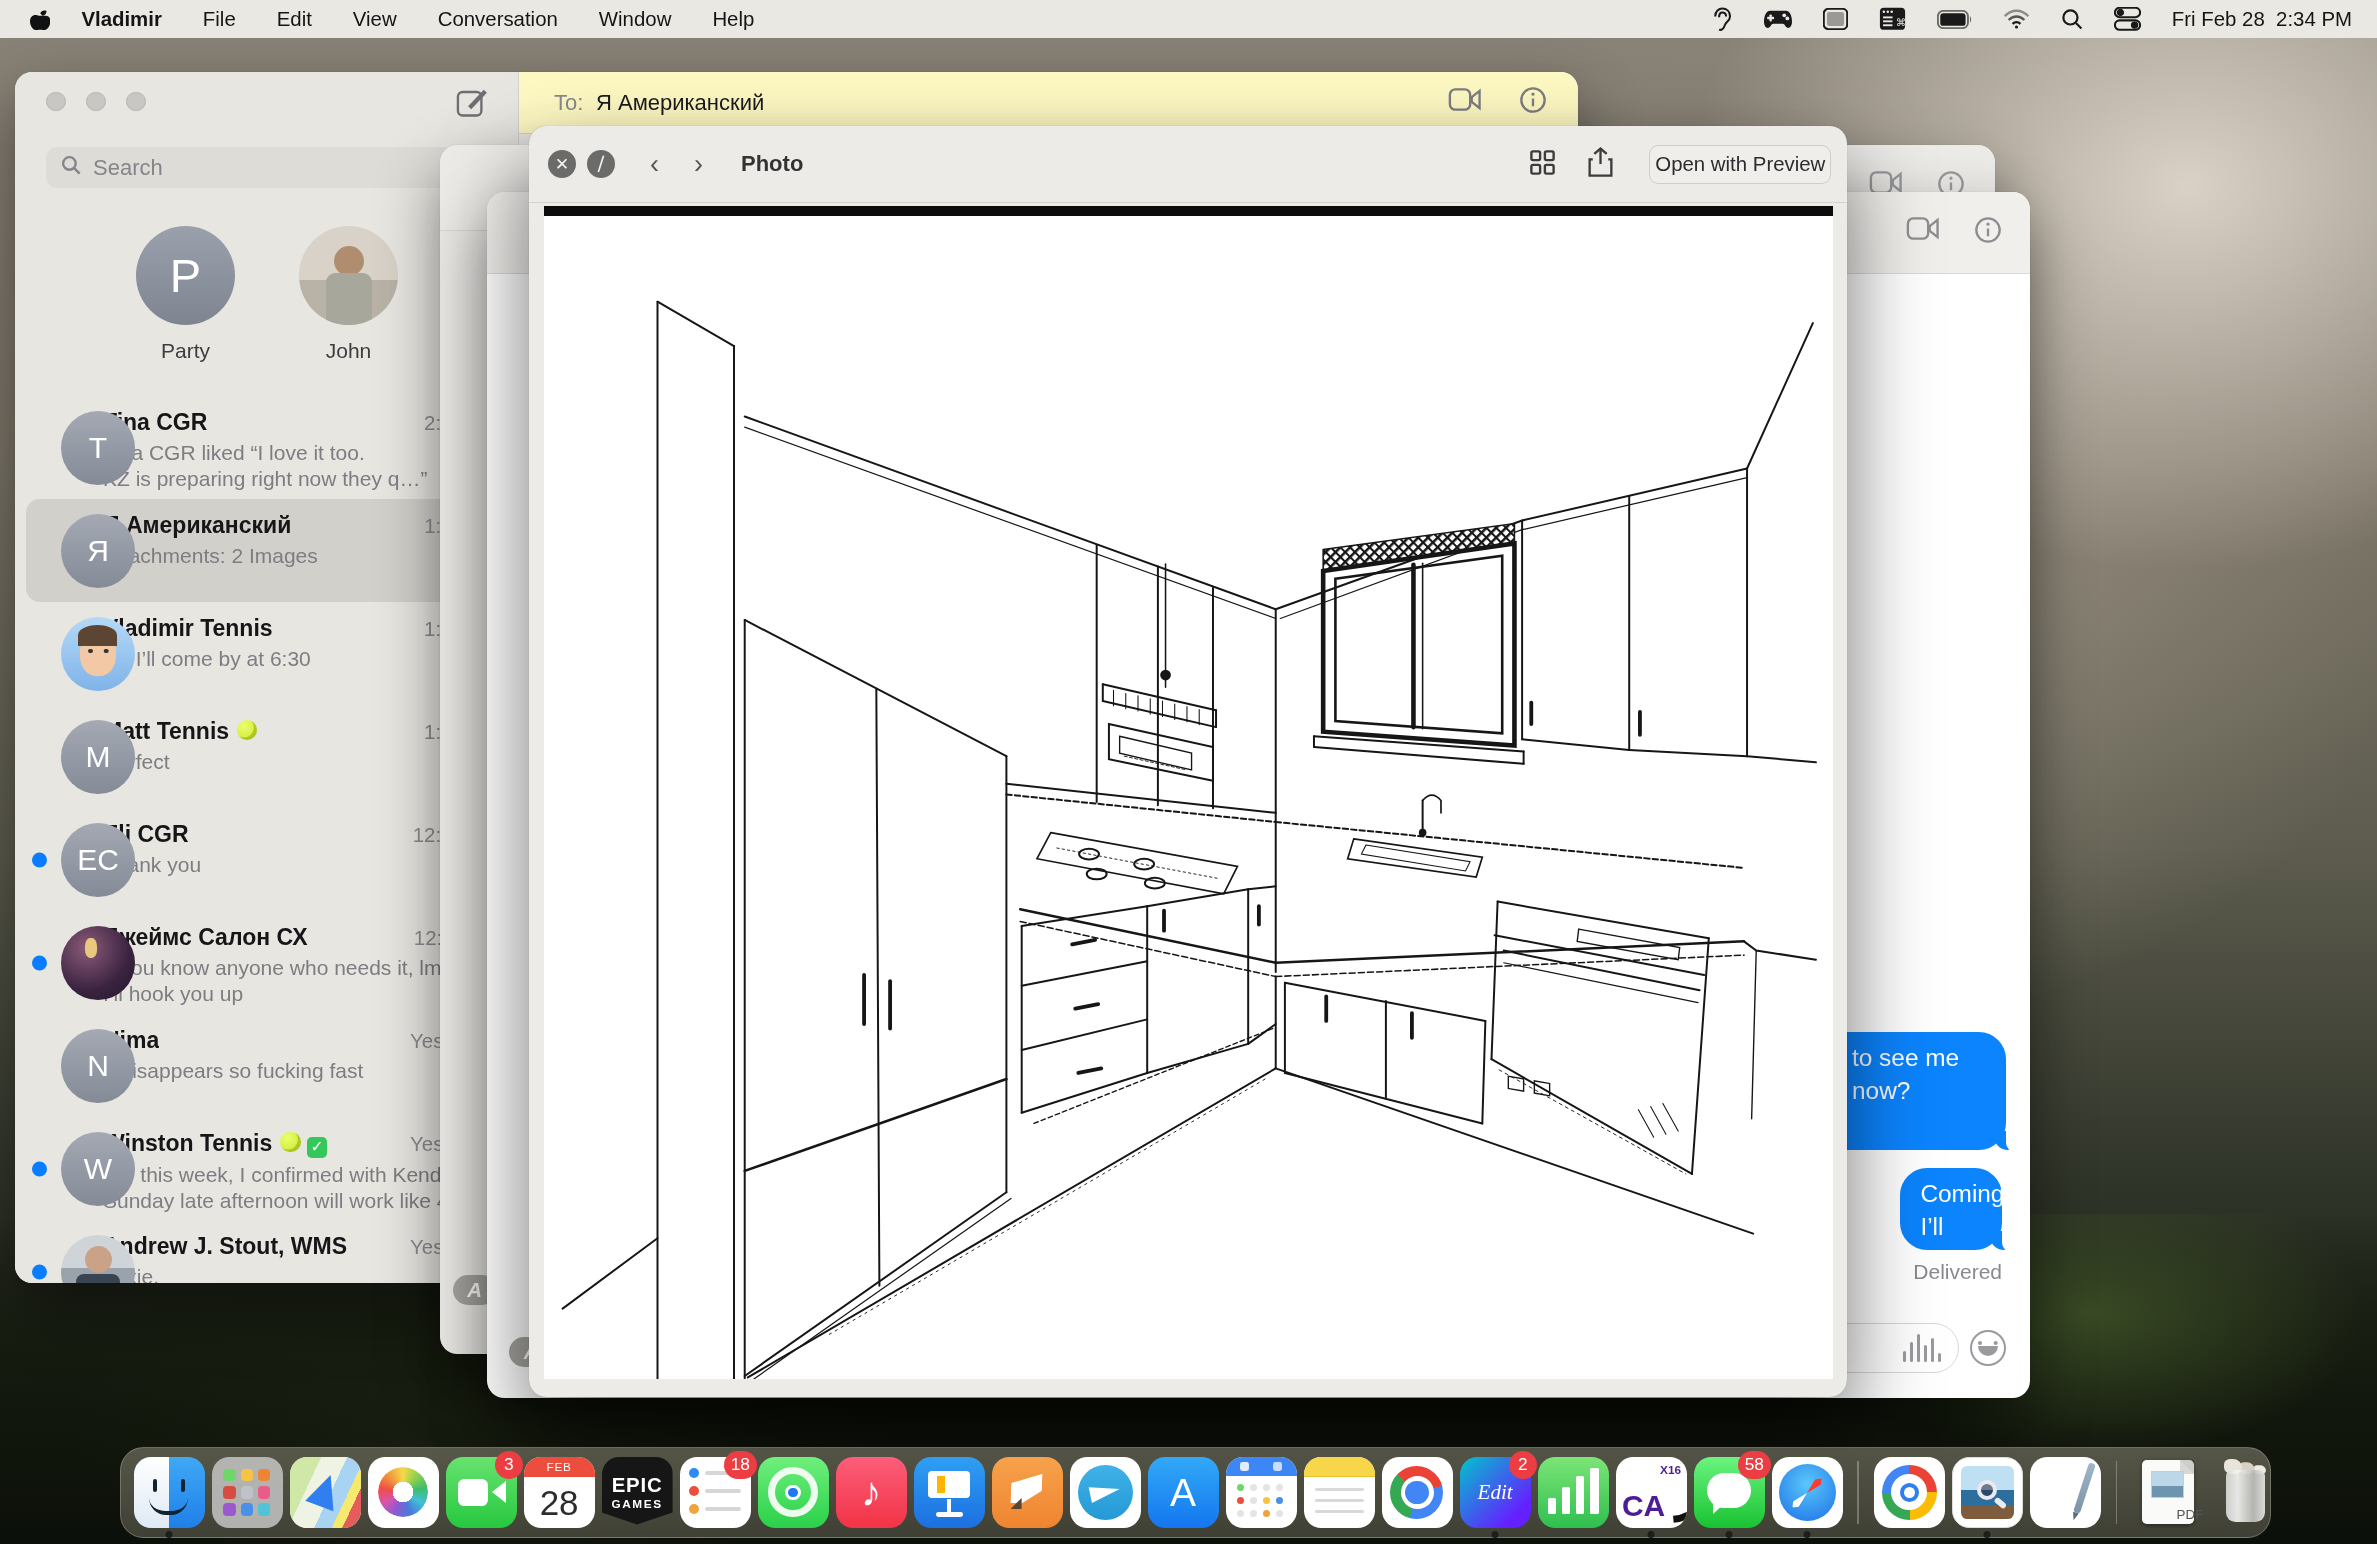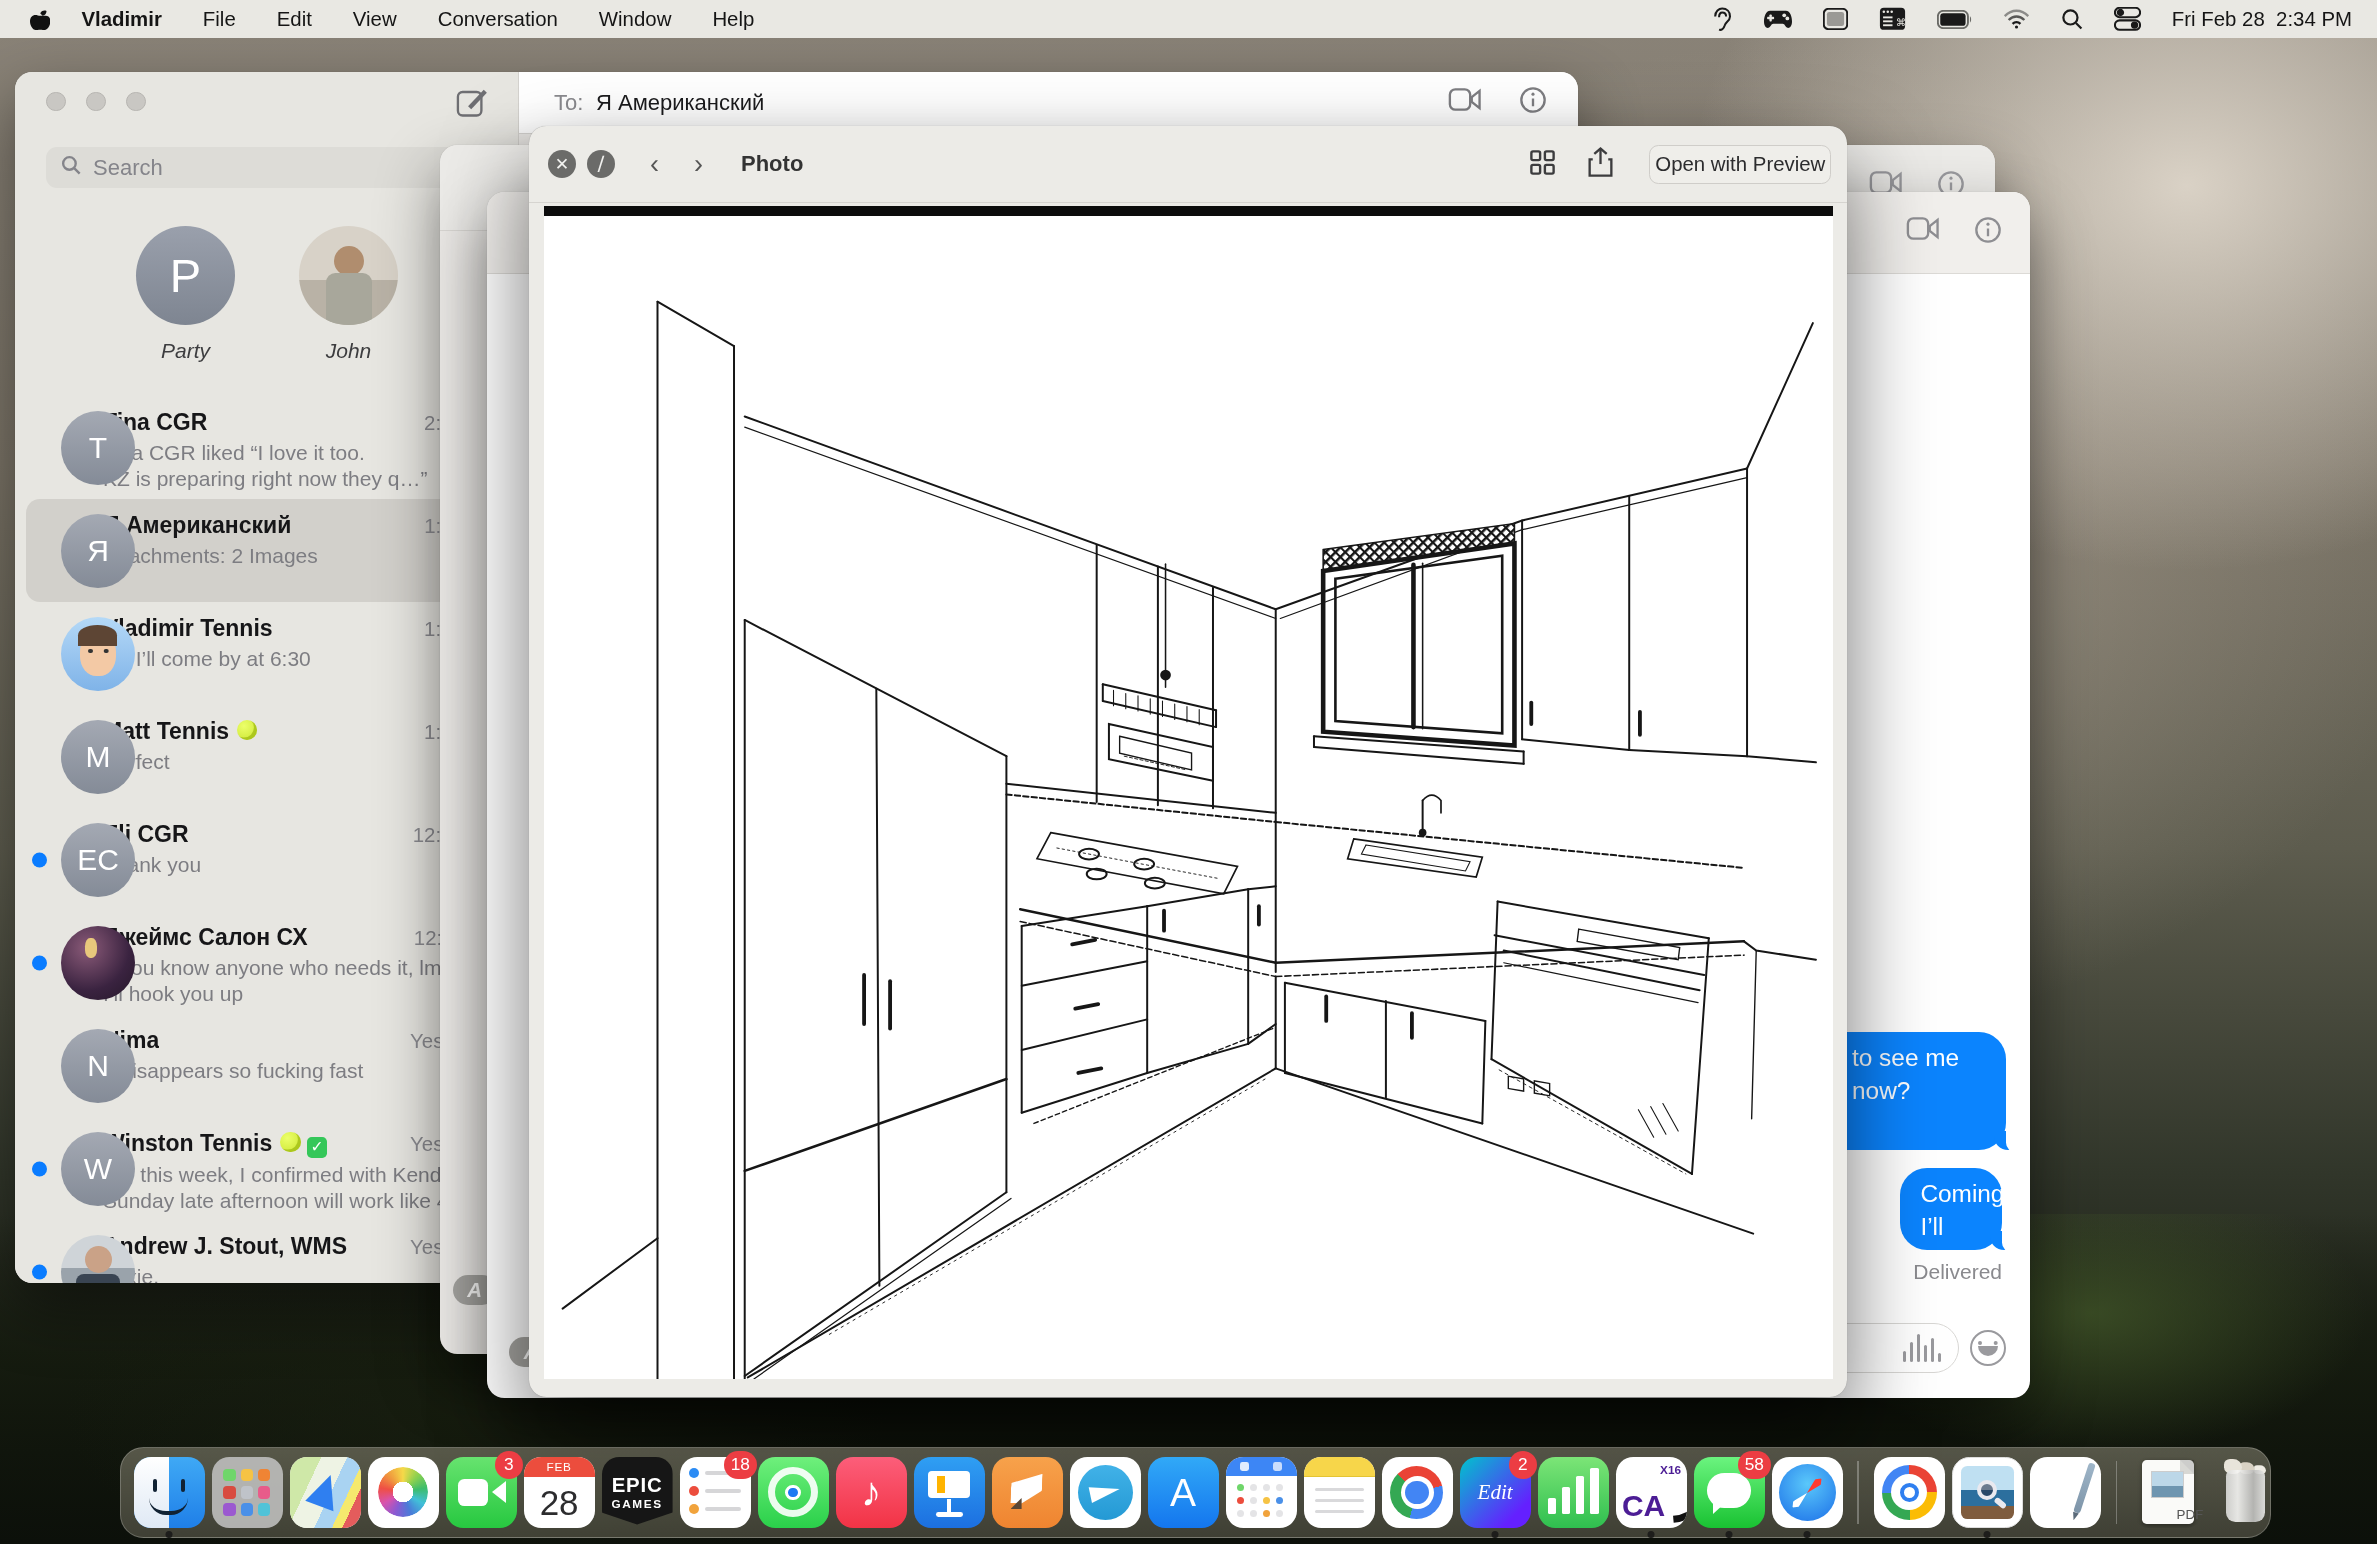--- a/index.html
+++ b/index.html
@@ -45,21 +45,21 @@
     border-radius:11px; display:flex; align-items:center; color:#84848a; font-size:22px; }
   .searchbox .mag { margin:0 11px 0 14px; }
   .pinned { position:absolute; left:0; top:154px; width:504px; display:flex; justify-content:center; gap:64px; }
   .pin { display:flex; flex-direction:column; align-items:center; gap:14px; }
   .pin .pav { width:99px; height:99px; border-radius:50%; display:flex; align-items:center; justify-content:center;
     color:#fff; font-size:47px; font-weight:500; }
   .pav-party { background:linear-gradient(180deg,#9aa0ac,#7e8591); }
   .pav-john { background:linear-gradient(180deg,#d8d2c8 0 55%,#b9b2a6 55% 100%); position:relative; overflow:hidden; }
   .pav-john:before { content:""; position:absolute; left:35px; top:20.4px; width:30px; height:30px; border-radius:50%; background:#b08d6e; }
   .pav-john:after { content:""; position:absolute; left:27px; top:47px; width:46px; height:55px; border-radius:9.4px; background:#a8a79b; }
-  .pin .plabel { font-size:21px; color:#3d3d3f;font-style:italic; }
+  .pin .plabel { font-size:21px; color:#3d3d3f; }
 
   .conv-list { position:absolute; left:0; top:324px; width:504px; bottom:0; overflow:hidden; }
   .conv-row { position:relative; height:103px; padding:12.6px 19px 0 88px; }
   .conv-row.selected { background:#d2d0cb; border-radius:14px; margin:0 11px; padding-left:77px; padding-right:7.9px; }
   .conv-row .avatar { position:absolute; left:46px; top:50%; transform:translateY(-50%); width:74px; height:74px; border-radius:50%;
     display:flex; align-items:center; justify-content:center; color:#fff; font-size:30px; font-weight:500;
     background:linear-gradient(180deg,#a4a9b3,#848b97); overflow:hidden; }
   .conv-row.selected .avatar { left:35px; }
   .avatar.memoji { background:linear-gradient(180deg,#b5d9f7,#7fb3e8); }
   .avatar.memoji .face { width:36px; height:44px; background:#f3c9a5; border-radius:45%; position:relative; }
@@ -74,21 +74,21 @@
   .conv-name { font-size:23px; font-weight:700; color:#161618; white-space:nowrap; overflow:hidden; }
   .conv-time { margin-left:auto; font-size:20.4px; color:#8b8b90; white-space:nowrap; padding-left:9.4px; }
   .conv-preview { margin-top:4.7px; font-size:21px; line-height:26px; color:#7d7d82; white-space:pre-line;
     display:-webkit-box; -webkit-line-clamp:2; -webkit-box-orient:vertical; overflow:hidden; }
   .unread { position:absolute; left:17.3px; top:50%; transform:translateY(-50%); width:15px; height:15px; border-radius:50%; background:#0a7cff; }
   .ind-tennis { display:inline-block; width:20.4px; height:20.4px; border-radius:50%; vertical-align:-1.6px; margin-left:7.9px;
     background:radial-gradient(circle at 35% 30%, #ecff6a, #c8e32c); box-shadow:inset -3.1px -2.4px 0 rgba(140,170,0,.55); }
   .ind-check { display:inline-block; width:20.4px; height:20.4px; border-radius:4.7px; vertical-align:-1.6px; margin-left:6.3px;
     background:#35c759; color:#fff; font-size:15.7px; line-height:20.4px; text-align:center; font-weight:700; }
 
-  .main-header { position:absolute; left:504px; top:0; right:0; height:62px; background:#ffffff; border-bottom:0.8px solid #d8d6d2;
+  .main-header { position:absolute; left:504px; top:0; right:0; height:62px; background:#fef9c3; border-bottom:0.8px solid #d8d6d2;
     display:flex; align-items:center; font-size:22px; }
   .main-header .to { color:#8a8a8e; margin-left:35px; }
   .main-header .rcpt { color:#1b1b1d; margin-left:12.6px; }
   .hdr-icons { margin-left:auto; margin-right:31px; display:flex; gap:36px; align-items:center; }
   .main-body { position:absolute; left:504px; top:63px; right:0; bottom:0; background:#eceae7; }
 
   
   .apill { position:absolute; width:44px; height:30px; border-radius:15.7px; background:#a5a4a0; color:#fdfdfc;
     display:flex; align-items:center; justify-content:center; font-size:20.4px; font-weight:700; font-style:italic; }
 

